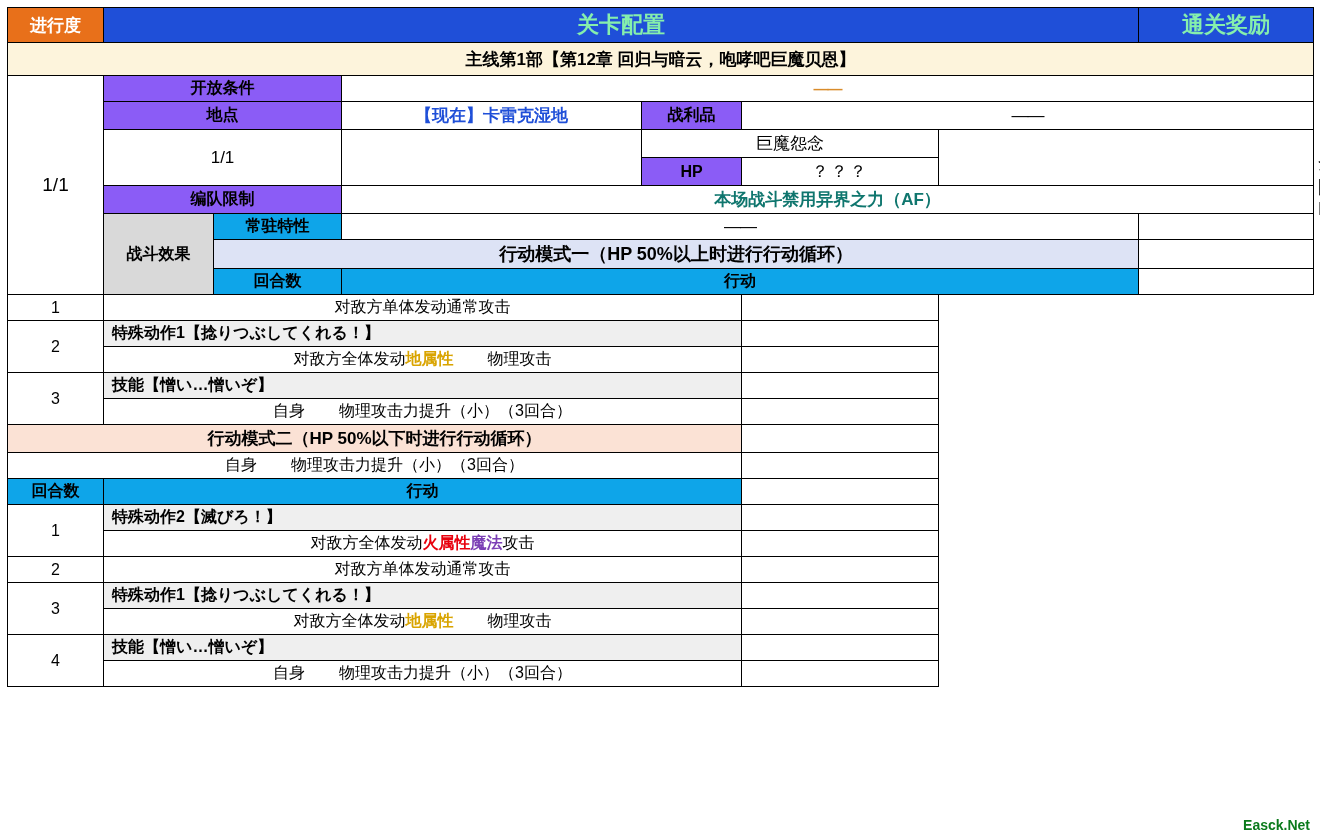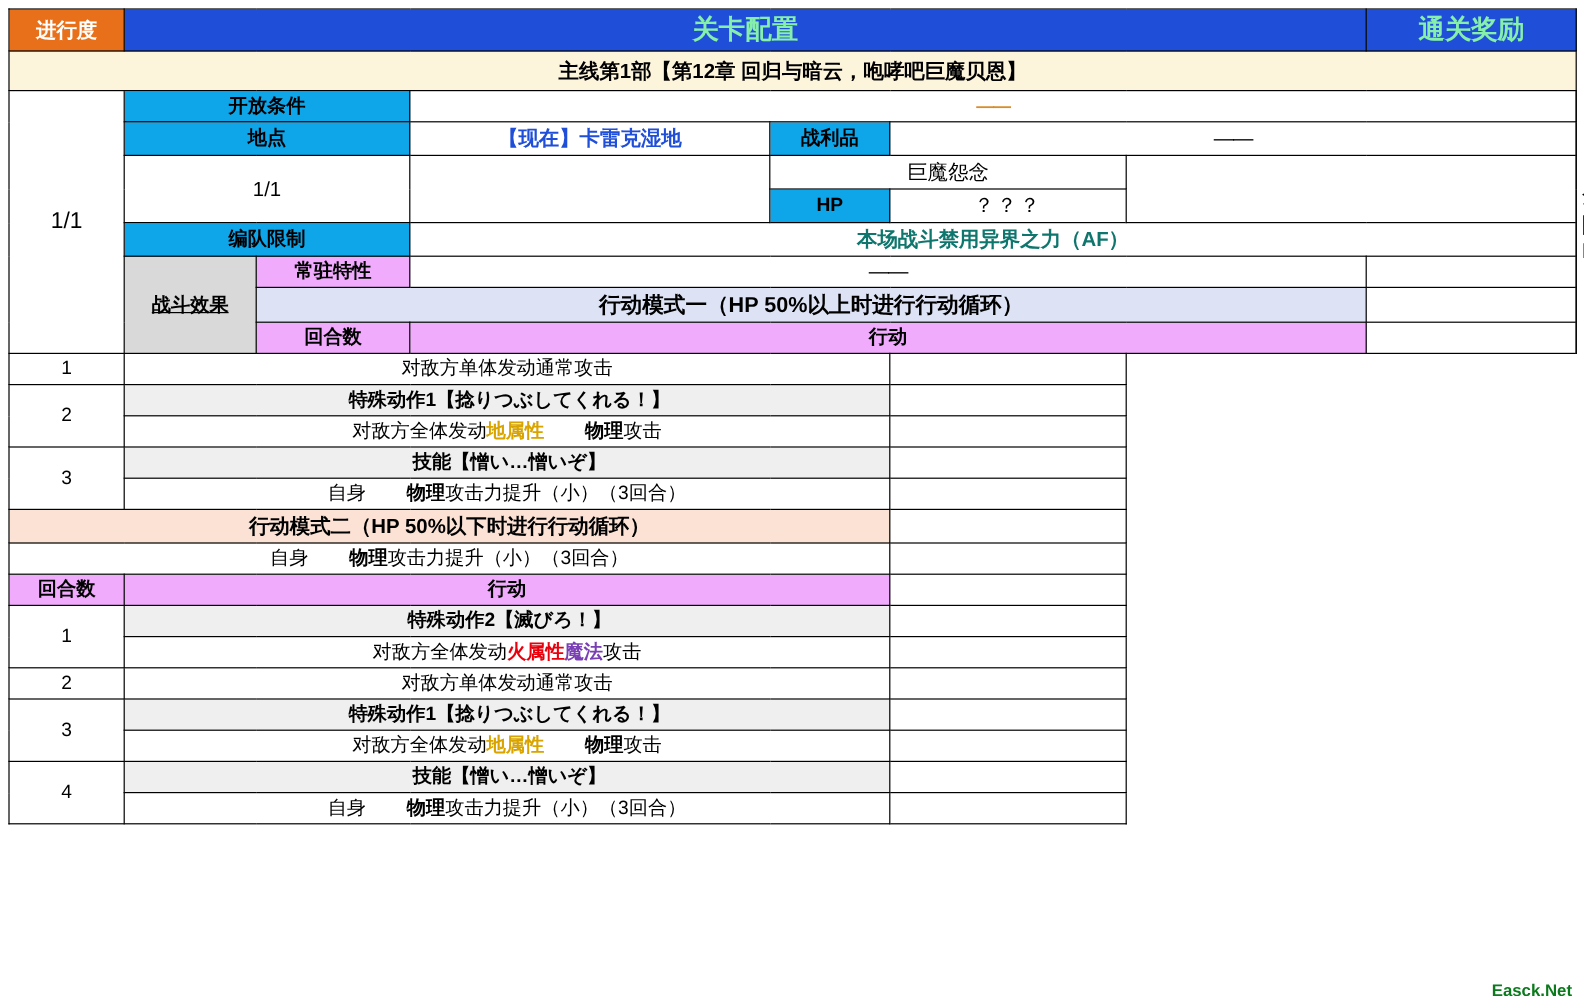--- a/index.html
+++ b/index.html
@@ -18,47 +18,47 @@
   .hdr{
     background:#1f4fd8;color:#86efac;font-weight:bold;font-size:22px;height:28px;
   }
   .hdr-orange{
     background:#e8701a;color:#fff;font-weight:bold;font-size:17px;margin-top:36px;
   }
   .title-row{
     background:#fdf4dc;font-weight:bold;font-size:17px;height:28px;
   }
   .lbl{
-    background:#0ea5e9;font-weight:bold;font-size:16px;margin-left:16px;
-  }
-  .lbl-center{background:#d9d9d9;font-weight:bold;font-size:16px;text-decoration:underline;}
+    background:#8b5cf6;font-weight:bold;font-size:16px;margin-left:16px;
+  }
+  .lbl-center{background:#d9d9d9;font-weight:bold;font-size:16px;}
   .plain{background:#fff;}
   .dash{color:#d98c2b;letter-spacing:-1px;font-weight:bold;}
   .dash-black{color:#000;letter-spacing:-1px;}
   .blue-loc{color:#1f4fd8;font-weight:bold;font-size:17px;}
   .red-bold{color:#0f766e;font-weight:bold;font-size:17px;}
   .mode1{
     background:#dde3f5;font-weight:bold;font-size:18px;
   }
   .mode2{
     background:#fbe2d5;font-weight:bold;font-size:17px;
   }
-  .colhdr{background:#f0abfc;font-weight:bold;font-size:16px;text-align:center;}
+  .colhdr{background:#0ea5e9;font-weight:bold;font-size:16px;text-align:center;}
   .act-bold{
-    background:#efefef;font-weight:bold;text-align:center;padding-left:8px;font-size:16px;
+    background:#efefef;font-weight:bold;text-align:left;padding-left:8px;font-size:16px;
   }
   .act-plain{background:#fff;font-size:16px;}
   .big{font-size:17px;}
   .progress-cell{font-size:19px;}
   .reward-cell{font-size:18px;font-weight:normal;}
   .hpq{letter-spacing:2px;font-size:17px;}
   .elem-earth{color:#d9a400;font-weight:bold;}
   .elem-fire{color:#e8000d;font-weight:bold;text-align:center;}
   .elem-magic{color:#7b3fb5;font-weight:bold;}
-  .b{font-weight:bold;padding-left:34px;}
+  .b{font-weight:normal;padding-left:34px;}
   .watermark{
     position:absolute;right:10px;bottom:4px;
     color:#0b7a1c;font-weight:bold;font-size:14px;
     font-family:"Liberation Sans",sans-serif;
   }
 </style>
 </head>
 <body>
 
 <div class="wrap">

